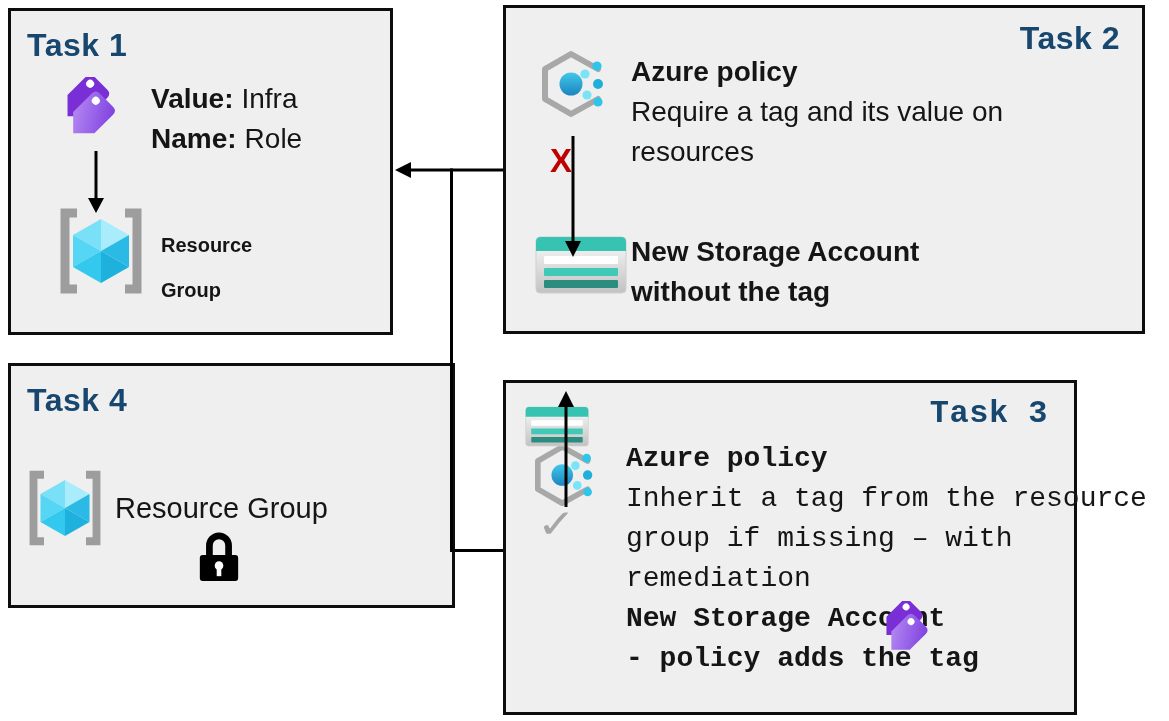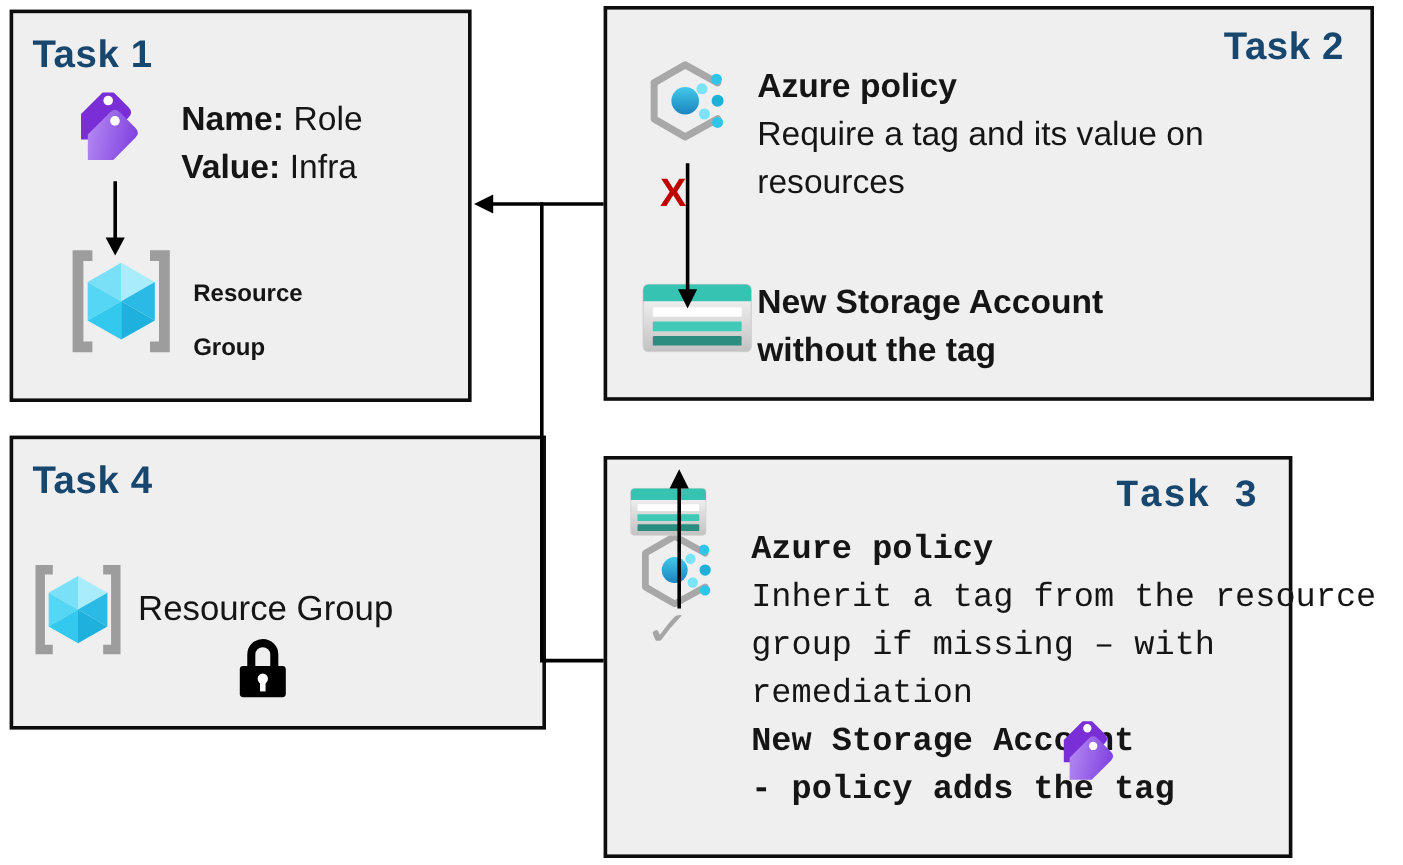--- a/index.html
+++ b/index.html
@@ -40,22 +40,22 @@
           </g>
           <g transform="translate(0,8)">
             <path d="M4,21 L19,6 H45 Q51,6 51,12 V30 Q51,36 45,36 H19 Z" fill="url(#tagG1)"></path>
             <circle cx="43" cy="14" r="4" fill="#ffffff"></circle>
           </g>
         </g>
       </svg>
     </div>
 
     <div class="t-body" style="left:140px;top:68px;">
+      <div class="t-line"><span class="bold">Value:</span><span class="val">Infra</span></div>
       <div class="t-line"><span class="bold">Name:</span><span class="val">Role</span></div>
-      <div class="t-line"><span class="bold">Value:</span><span class="val">Infra</span></div>
     </div>
 
     <div class="abs" style="left:42px;top:195px;">
       <svg width="96" height="90" viewBox="0 0 96 90">
         <path d="M24,7 H12 V83 H24" fill="none" stroke="#9d9d9d" stroke-width="9"></path>
         <path d="M72,7 H84 V83 H72" fill="none" stroke="#9d9d9d" stroke-width="9"></path>
         <polygon points="48,13 20,29 48,45" fill="#79e0f8"></polygon>
         <polygon points="48,13 76,29 48,45" fill="#a9ecfb"></polygon>
         <polygon points="20,29 48,45 20,61" fill="#55d6f4"></polygon>
         <polygon points="48,45 48,77 20,61" fill="#33c9ef"></polygon>

